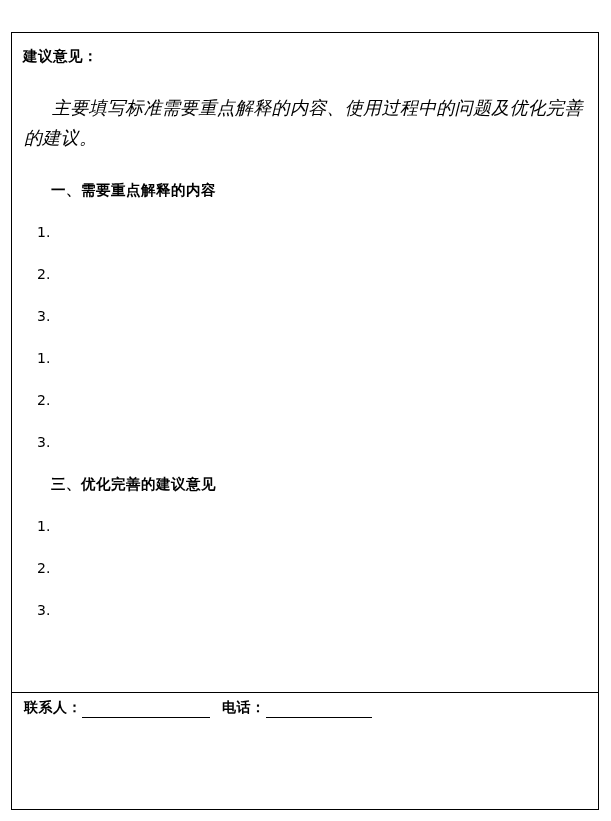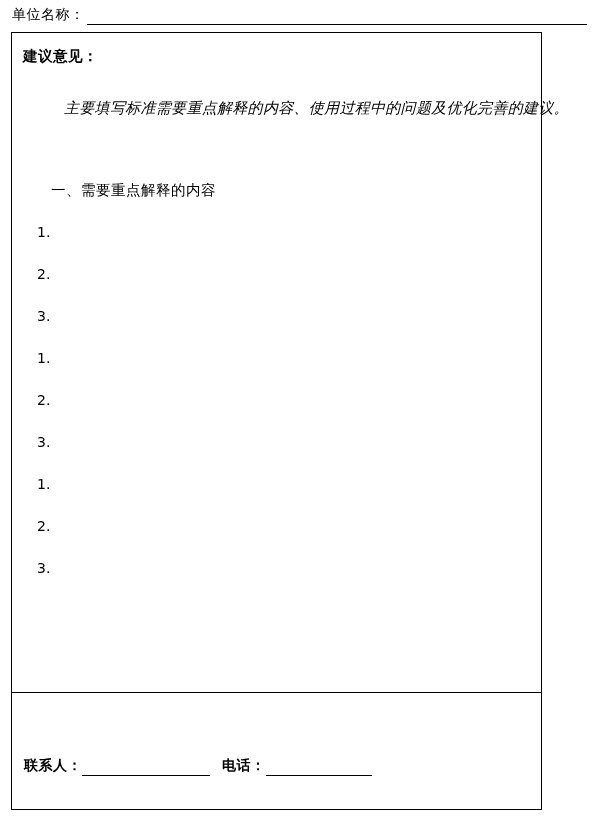--- a/index.html
+++ b/index.html
@@ -42,60 +42,60 @@
     border-bottom: 1px solid #000;
     height: 15px;
     margin-left: 2px;
   }
 
   
   .form-box {
     position: absolute;
     left: 11px;
     top: 32px;
-    width: 531px;
+    width: 588px;
     height: 778px;
     border: 1px solid #000;
     box-sizing: border-box;
   }
 
   .section-title {
     position: absolute;
     left: 11px;
     top: 14px;
     font-size: 14.5px;
     font-weight: bold;
     letter-spacing: 0.5px;
   }
 
   .intro {
     position: absolute;
-    left: 24px;
+    left: 12px;
     top: 60px;
     width: 563px;
-    font-size: 15px;
+    font-size: 18px;
     font-style: italic;
     line-height: 30px;
     text-indent: 28px;
     letter-spacing: 0.3px;
   }
 
   .content {
     position: absolute;
     left: 11px;
     top: 136px;
     width: 563px;
   }
 
   .group {
     margin-bottom: 0;
   }
   .group-head {
     font-size: 14.5px;
-    font-weight: normal;
+    font-weight: bold;
     padding-left: 28px;
     height: 42px;
     line-height: 42px;
     letter-spacing: 0.5px;
   }
   .item {
     font-size: 14px;
     padding-left: 14px;
     height: 42px;
     line-height: 42px;
@@ -106,21 +106,21 @@
     position: absolute;
     left: 0;
     right: 0;
     top: 659px;
     border-top: 1px solid #000;
   }
 
   .contact-row {
     position: absolute;
     left: 12px;
-    top: 724px;
+    top: 666px;
     display: flex;
     align-items: flex-end;
     font-size: 14px;
     font-weight: bold;
     letter-spacing: 0.5px;
   }
   .contact-label {
     white-space: nowrap;
     padding-bottom: 1px;
   }
@@ -138,24 +138,20 @@
     white-space: nowrap;
     padding-bottom: 1px;
     margin-left: 12px;
   }
 </style>
 </head>
 <body>
 
 <div class="page">
 
-  <div class="unit-row">
-    <span class="unit-label">单位名称：</span>
-    <span class="unit-blank"></span>
-  </div>
 
   <div class="form-box">
 
     <div class="section-title">建议意见：</div>
 
     <div class="intro">主要填写标准需要重点解释的内容、使用过程中的问题及优化完善的建议。</div>
 
     <div class="content">
 
       <div class="group">
@@ -165,20 +161,21 @@
         <div class="item">3.</div>
       </div>
 
       <div class="group">
         <div class="item">1.</div>
         <div class="item">2.</div>
         <div class="item">3.</div>
       </div>
 
       <div class="group">
+        <div class="group-head">三、优化完善的建议意见</div>
         <div class="item">1.</div>
         <div class="item">2.</div>
         <div class="item">3.</div>
       </div>
 
     </div>
 
     <div class="divider"></div>
 
     <div class="contact-row">

